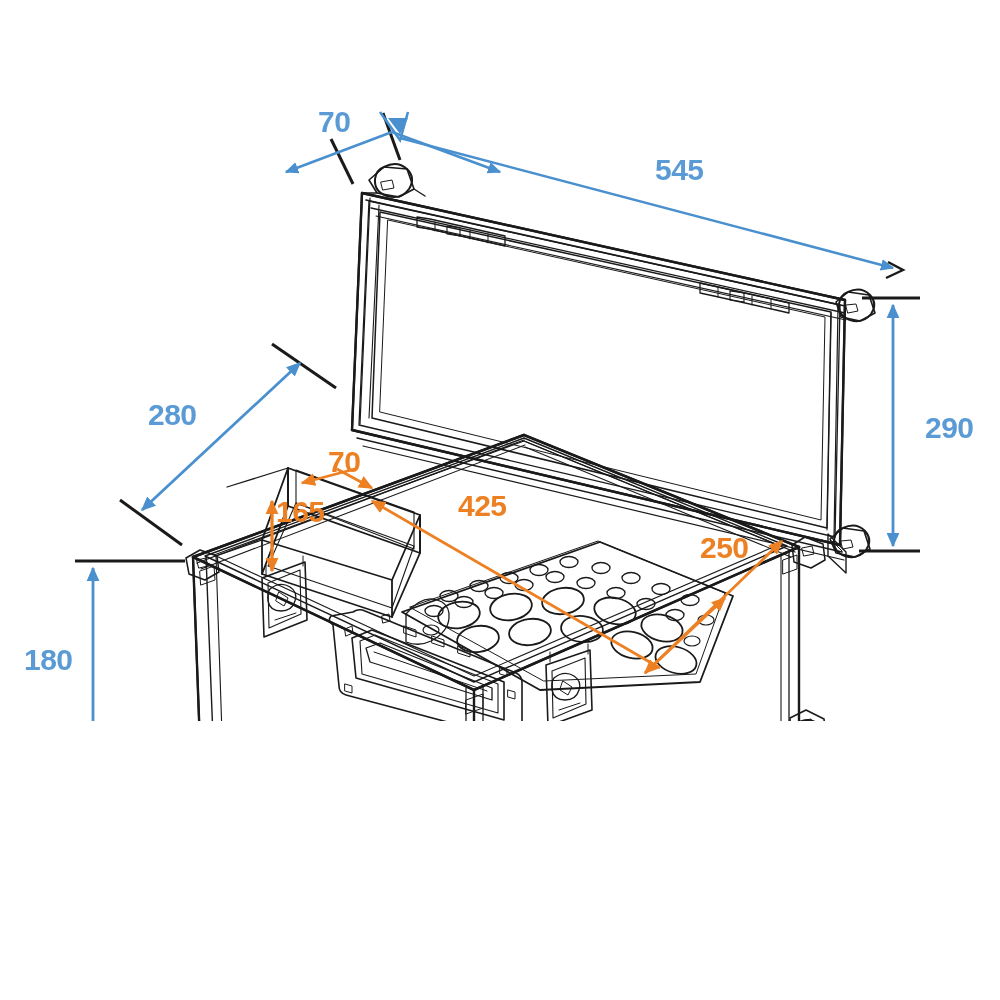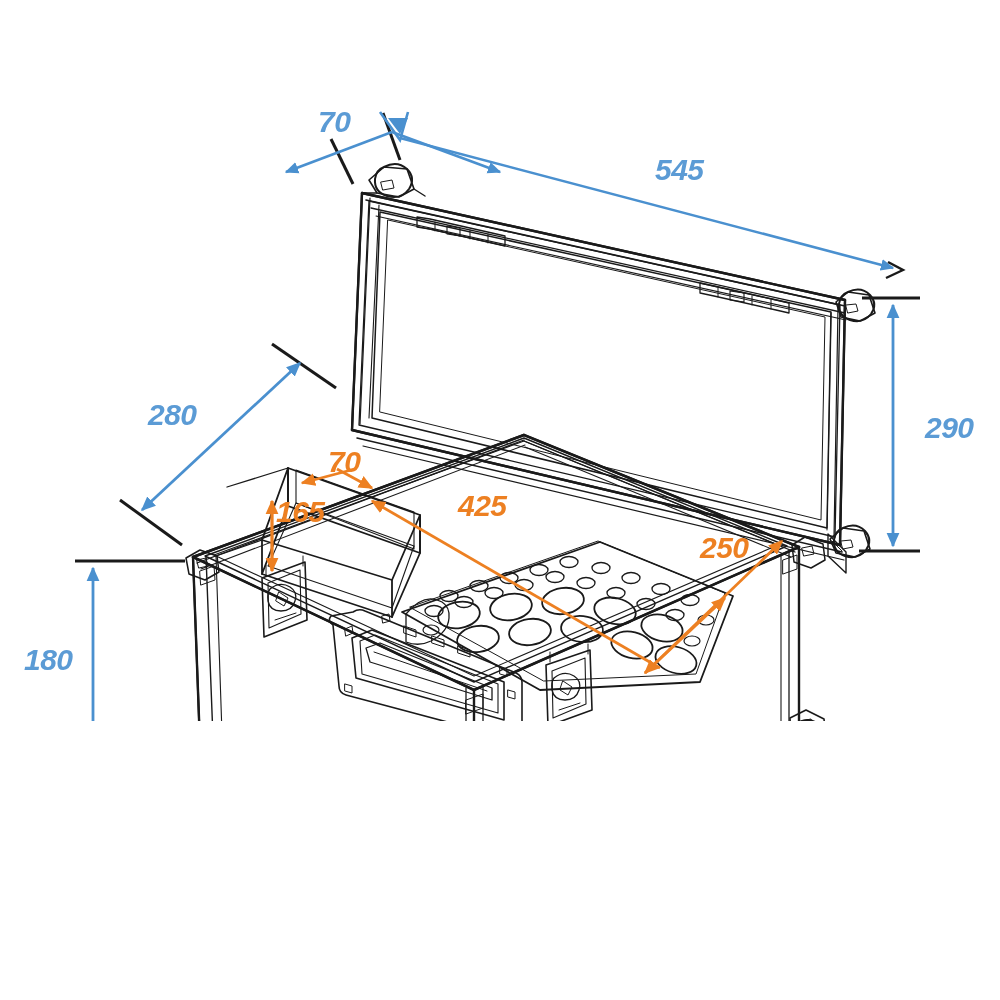--- a/index.html
+++ b/index.html
@@ -8,21 +8,20 @@
     padding: 0;
     background: #ffffff;
     font-family: "Liberation Sans", sans-serif;
   }
   #stage {
     position: relative;
     width: 1000px;
     height: 721px;
     background: #ffffff;
     overflow: hidden;
-    font-style: italic;
   }
   #drawing {
     position: absolute;
     left: 0;
     top: 0;
     width: 1000px;
     height: 1000px;
   }
   .dim-text {
     font-family: "Liberation Sans", sans-serif;

